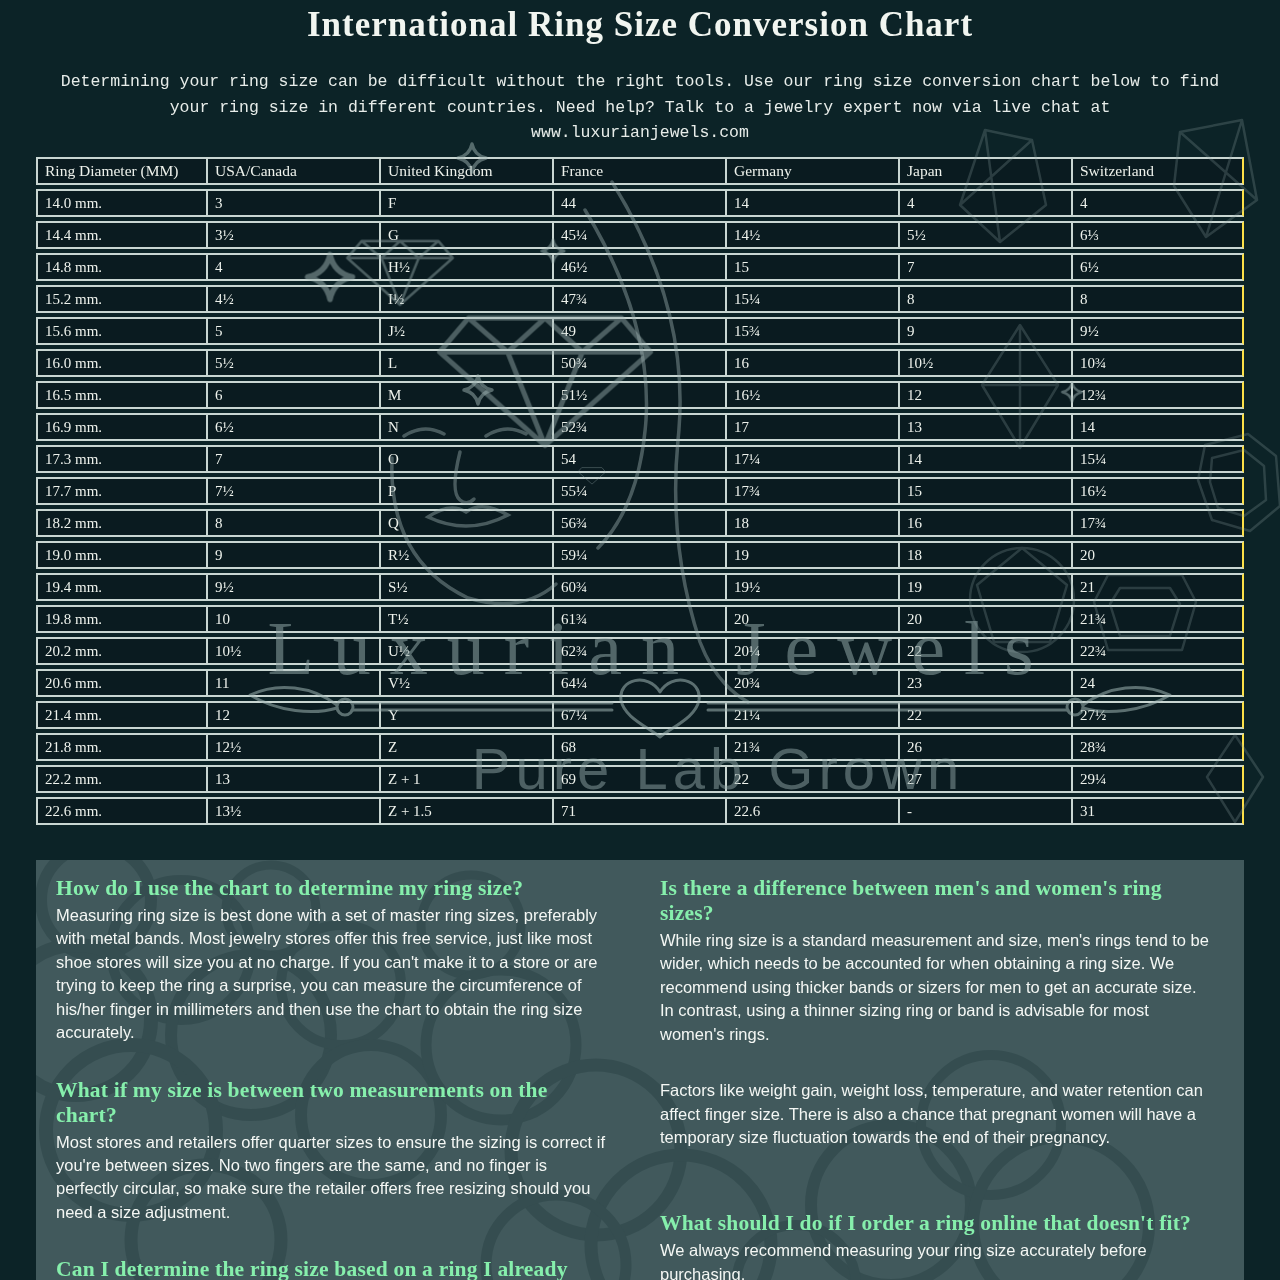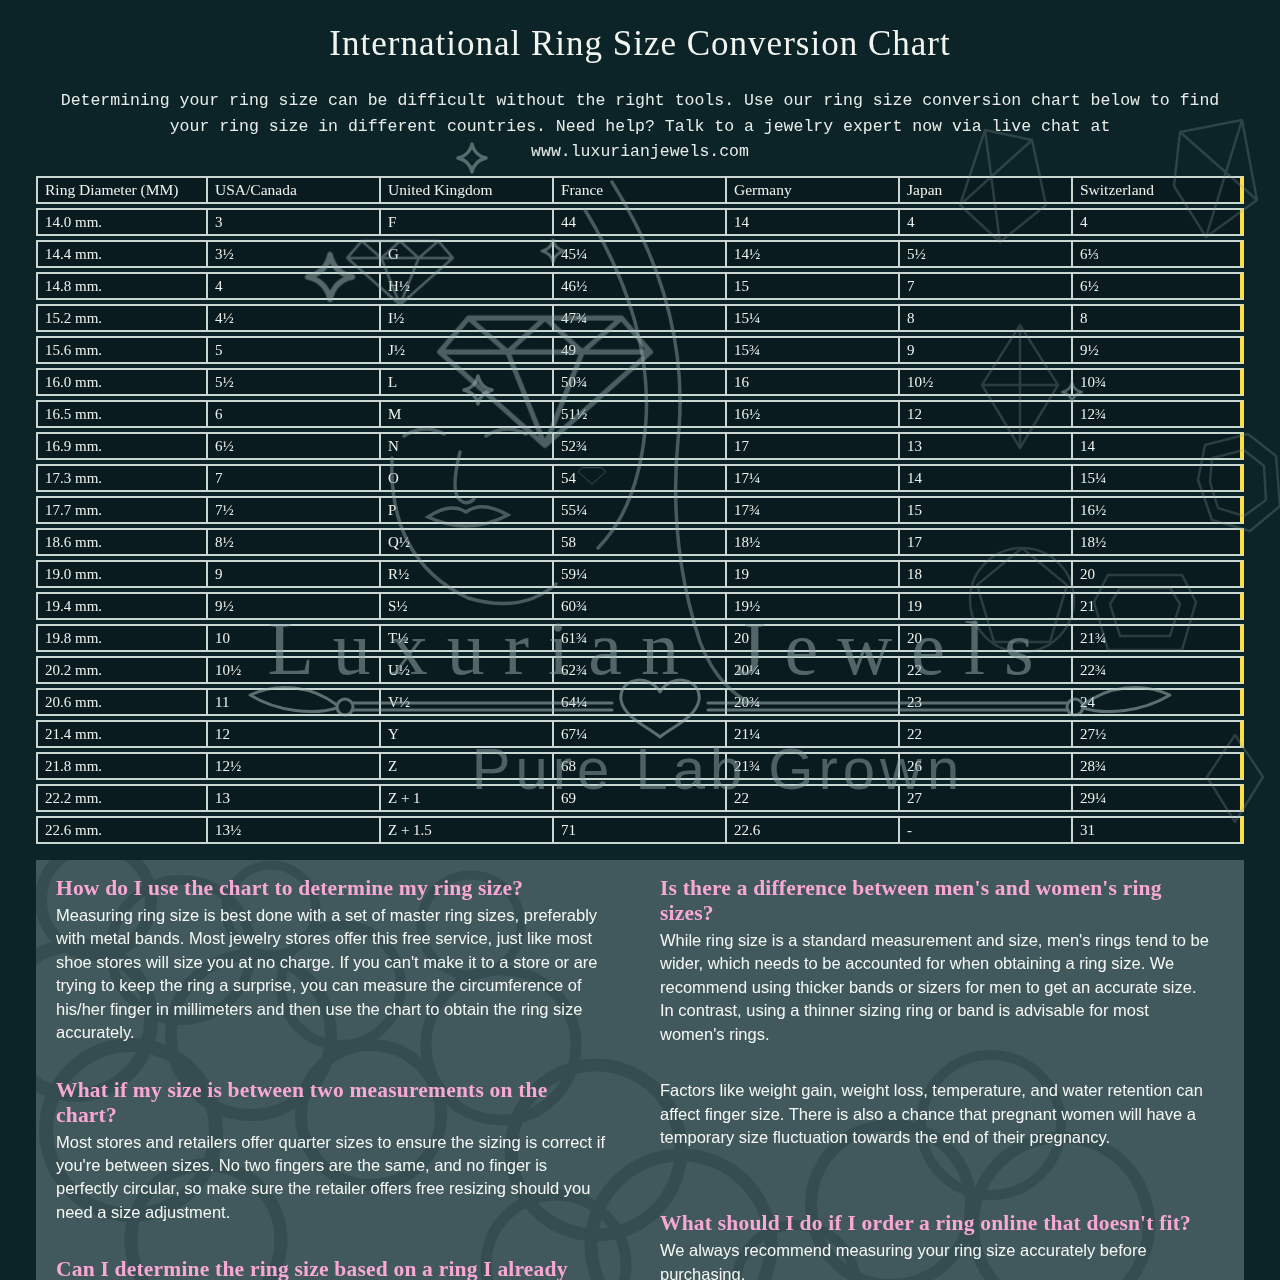--- a/index.html
+++ b/index.html
@@ -2,58 +2,58 @@
 <html><head>
 <meta charset="utf-8">
 <style>
   html,body{margin:0;padding:0;}
   body{
     width:1280px;height:1280px;overflow:hidden;position:relative;
     background:#0c2327;color:#edf1ec;
     font-family:"Liberation Serif", serif;
   }
   .page-title{
-    text-align:center;font-size:35px;font-weight:400;letter-spacing:1px;
-    padding-top:24px;color:#f1f5f0;
+    text-align:center;font-size:35px;font-weight:700;letter-spacing:1px;
+    padding-top:5px;color:#f1f5f0;
   }
   .page-subtitle{
     text-align:center;font-family:Liberation Mono, monospace;
     font-size:16.5px;line-height:1.55;margin:24px auto 0;max-width:1165px;color:#e9ceee0;
     color:#e7ecE9;
   }
   .table-wrap{position:relative;margin:7px 36px 0;z-index:2;}
   table{
     width:100%;border-collapse:separate;border-spacing:0 4px;table-layout:fixed;
     font-size:15px;
   }
   th,td{
     border:2px solid #c9d6d2;border-right:none;background:#0a1b20;
     padding:2px 4px 2px 7px;text-align:left;font-weight:normal;
     height:20px;line-height:20px;white-space:nowrap;overflow:hidden;
     color:#eef2ec;
   }
-  th:last-child,td:last-child{border-right:4px solid #fde047;}
+  th:last-child,td:last-child{border-right:2px solid #fde047;}
   th{font-size:15.5px;margin-left:13px;}
   .watermark{
     position:absolute;left:0;top:0;width:1280px;height:1280px;
     pointer-events:none;z-index:3;
   }
   .faq-panel{
     position:absolute;left:36px;right:36px;top:860px;bottom:0;
     background:#41595c;overflow:hidden;z-index:1;
   }
   .rings-bg{position:absolute;left:0;top:0;width:100%;height:100%;}
   .faq-grid{
     position:relative;display:grid;grid-template-columns:1fr 1fr;
     column-gap:50px;padding:16px 30px 0 20px;z-index:2;
   }
   .faq-item{margin-bottom:33px;}
   .faq-item h3{
     font-family:"Liberation Serif", serif;font-size:21.5px;font-weight:600;
-    margin:0 0 3px;color:#f9a8d4;letter-spacing:.2px;
+    margin:0 0 3px;color:#86efac;letter-spacing:.2px;
   }
   .faq-item p{
     font-family:Liberation Sans, sans-serif;font-size:16.5px;line-height:1.42;
     margin:0;color:#f4f7f4;max-width:575px;
   }
   .faq-col-right .faq-item:nth-child(2){margin-bottom:62px;}
 </style>
 </head>
 <body>
 
@@ -167,27 +167,27 @@
         <tr>
           <td>17.7 mm.</td>
           <td>7½</td>
           <td>P</td>
           <td>55¼</td>
           <td>17¾</td>
           <td>15</td>
           <td>16½</td>
         </tr>
         <tr>
-          <td>18.6 mm.</td>
-          <td>8½</td>
-          <td>Q½</td>
-          <td>58</td>
-          <td>18½</td>
-          <td>17</td>
-          <td>18½</td>
+          <td>18.2 mm.</td>
+          <td>8</td>
+          <td>Q</td>
+          <td>56¾</td>
+          <td>18</td>
+          <td>16</td>
+          <td>17¾</td>
         </tr>
         <tr>
           <td>19.0 mm.</td>
           <td>9</td>
           <td>R½</td>
           <td>59¼</td>
           <td>19</td>
           <td>18</td>
           <td>20</td>
         </tr>

